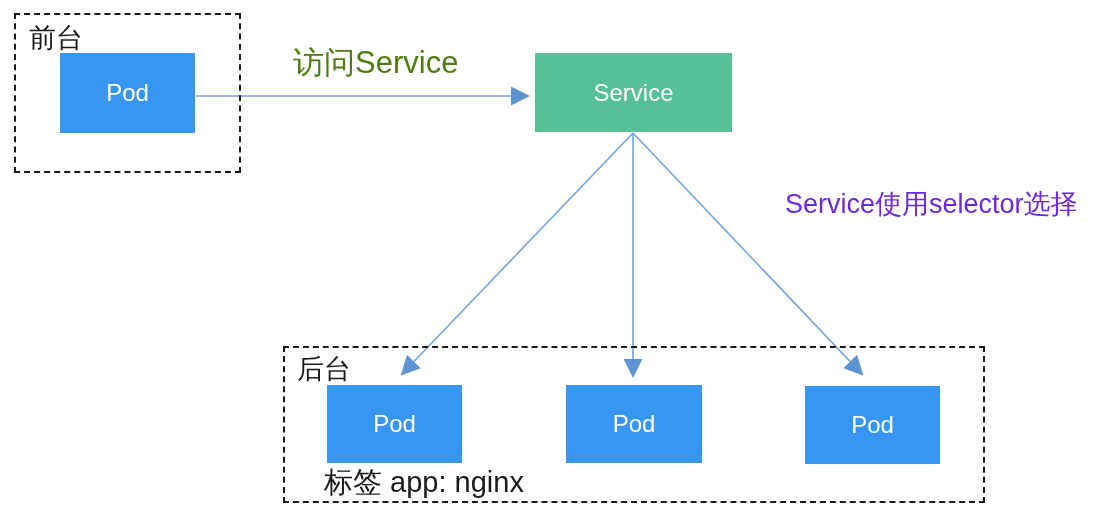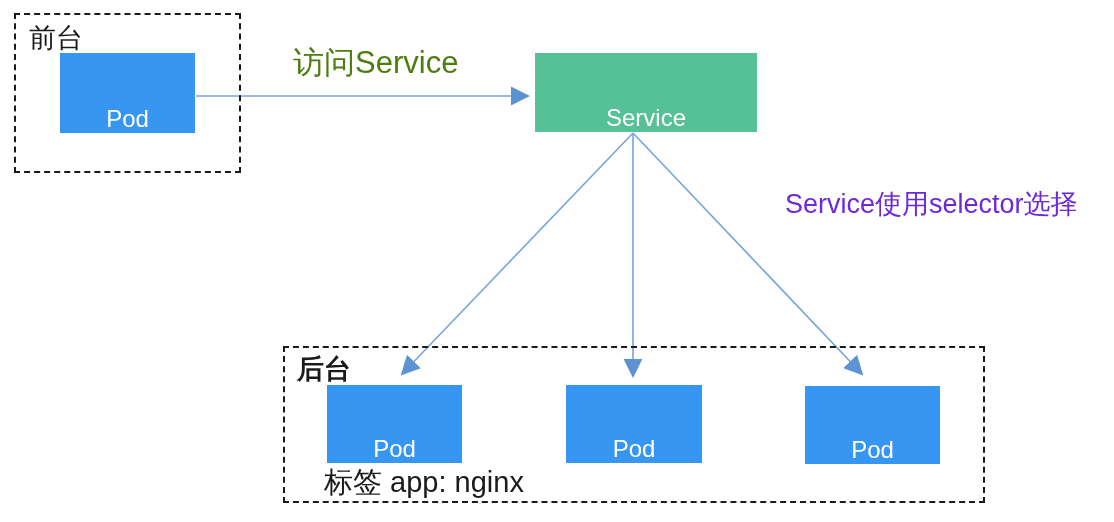--- a/index.html
+++ b/index.html
@@ -19,31 +19,31 @@
   }
   .group-frontend { left:14px; top:13px; width:227px; height:160px; }
   .group-backend  { left:283px; top:346px; width:702px; height:157px; }
   .group-label {
     position:absolute;
     font-size:27px;
     color:#1a1a1a;
     white-space:nowrap;
   }
   .group-frontend .group-label { left:13px; top:5px; }
-  .group-backend  .group-label { left:12px; top:3px;font-weight:bold; }
+  .group-backend  .group-label { left:12px; top:3px; }
   .node {
     position:absolute;
-    display:flex; align-items:flex-end; justify-content:center;
+    display:flex; align-items:center; justify-content:center;
     color:#ffffff;
     font-size:24px;
     box-sizing:border-box;
   }
   .pod { background:#3696f2; }
   .service-box {
-    left:535px; top:53px; width:222px; height:79px;
+    left:535px; top:53px; width:197px; height:79px;
     background:#56c096;
   }
   .pod-frontend { left:60px;  top:53px;  width:135px; height:80px; }
   .pod-a        { left:327px; top:385px; width:135px; height:78px; }
   .pod-b        { left:566px; top:385px; width:136px; height:78px; }
   .pod-c        { left:805px; top:386px; width:135px; height:78px; }
   .access-label {
     position:absolute; left:293px; top:42px;
     font-size:31px; color:#4d7c0f; white-space:nowrap;
   }

